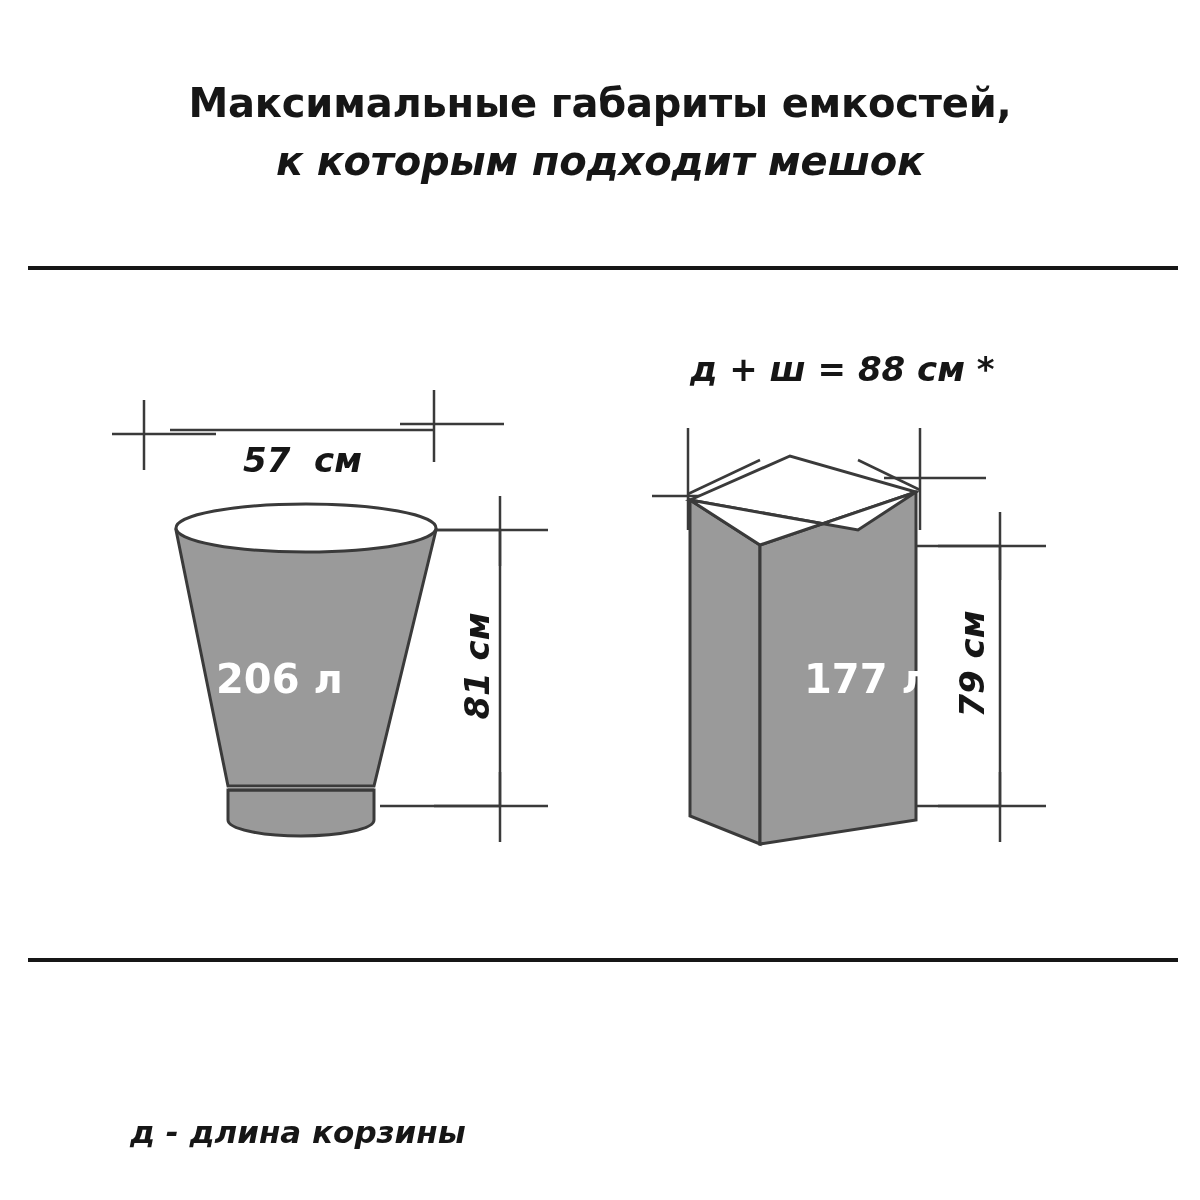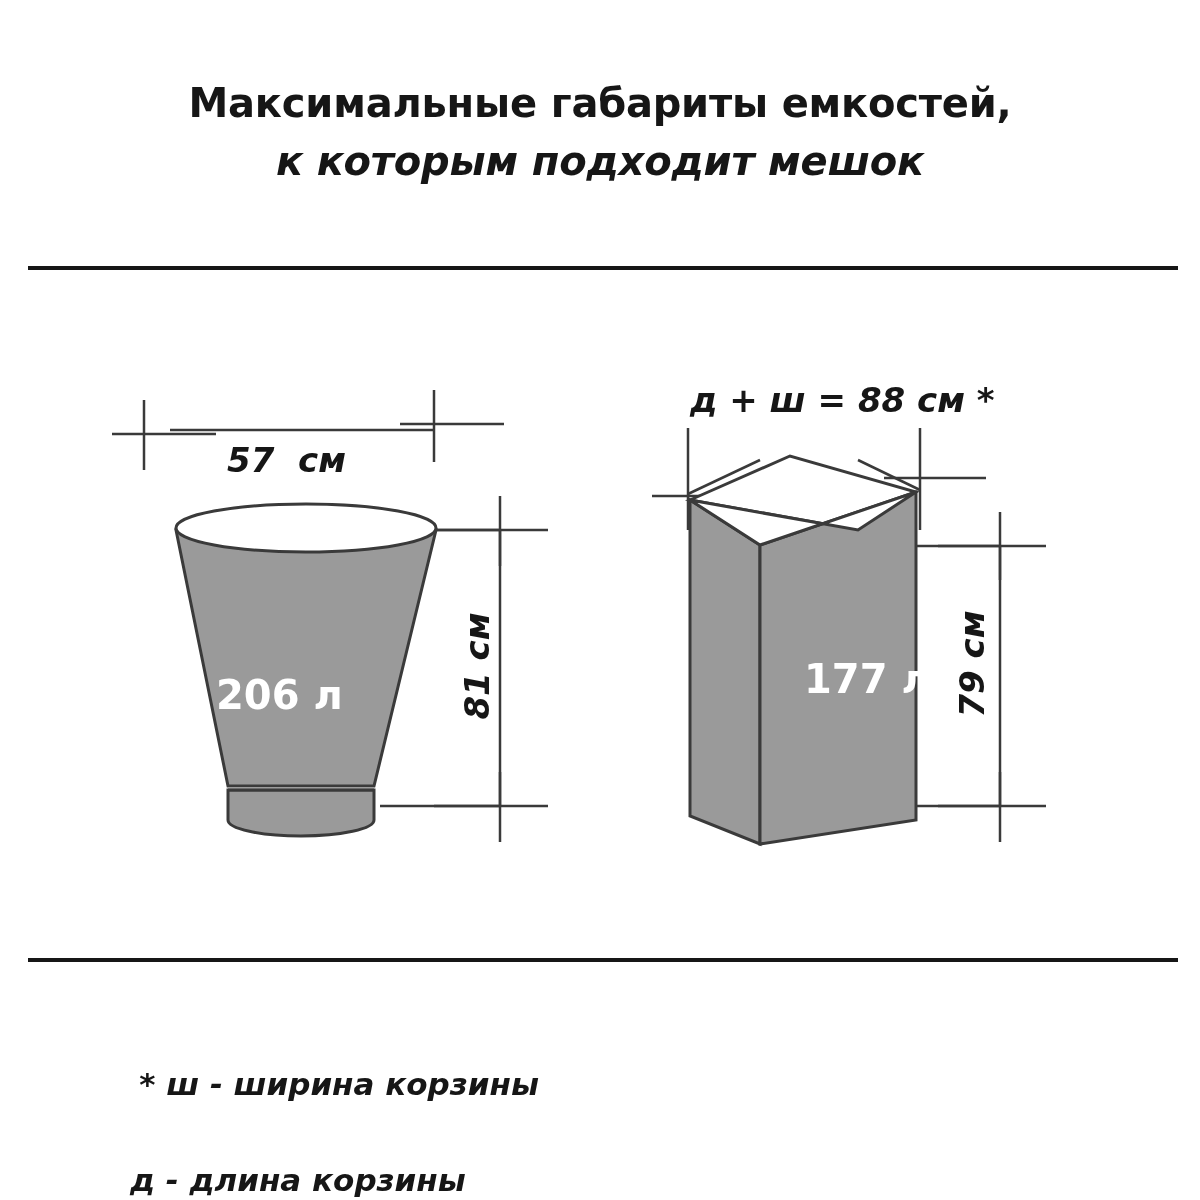--- a/index.html
+++ b/index.html
@@ -87,24 +87,24 @@
     font-size: 40px;
     font-weight: bold;
     color: #ffffff;
     white-space: pre;
   }
   .rot {
     transform: rotate(-90deg);
     transform-origin: 50% 50%;
   }
   
-  #label-w-left   { left: 227px; top: 440px; }
+  #label-w-left   { left: 243px; top: 440px; }
   #label-h-left   { left: 417px; top: 646px; width: 120px; text-align: center; }
-  #label-vol-left { left: 216px; top: 672px; text-align: right; }
-  #label-top-right{ left: 690px; top: 380px; }
+  #label-vol-left { left: 216px; top: 656px; text-align: right; }
+  #label-top-right{ left: 690px; top: 349px; }
   #label-h-right  { left: 912px; top: 644px; width: 120px; text-align: center; }
   #label-vol-right{ left: 804px; top: 656px; }
 </style>
 </head>
 <body>
 
 <div id="page">
 
   <div class="title">
     <span>Максимальные габариты емкостей,</span>
@@ -171,17 +171,16 @@
 
   <div class="dim-label" id="label-w-left">57  см</div>
   <div class="dim-label rot" id="label-h-left">81 см</div>
   <div class="vol-label" id="label-vol-left">206 л</div>
 
   <div class="dim-label" id="label-top-right">д + ш = 88 см *</div>
   <div class="dim-label rot" id="label-h-right">79 см</div>
   <div class="vol-label" id="label-vol-right">177 л</div>
 
   <div class="footnote">
-    <span>* ш - ширина корзины</span>
     <span class="fn2">д - длина корзины</span>
   </div>
 
 </div>
 
 </body></html>

